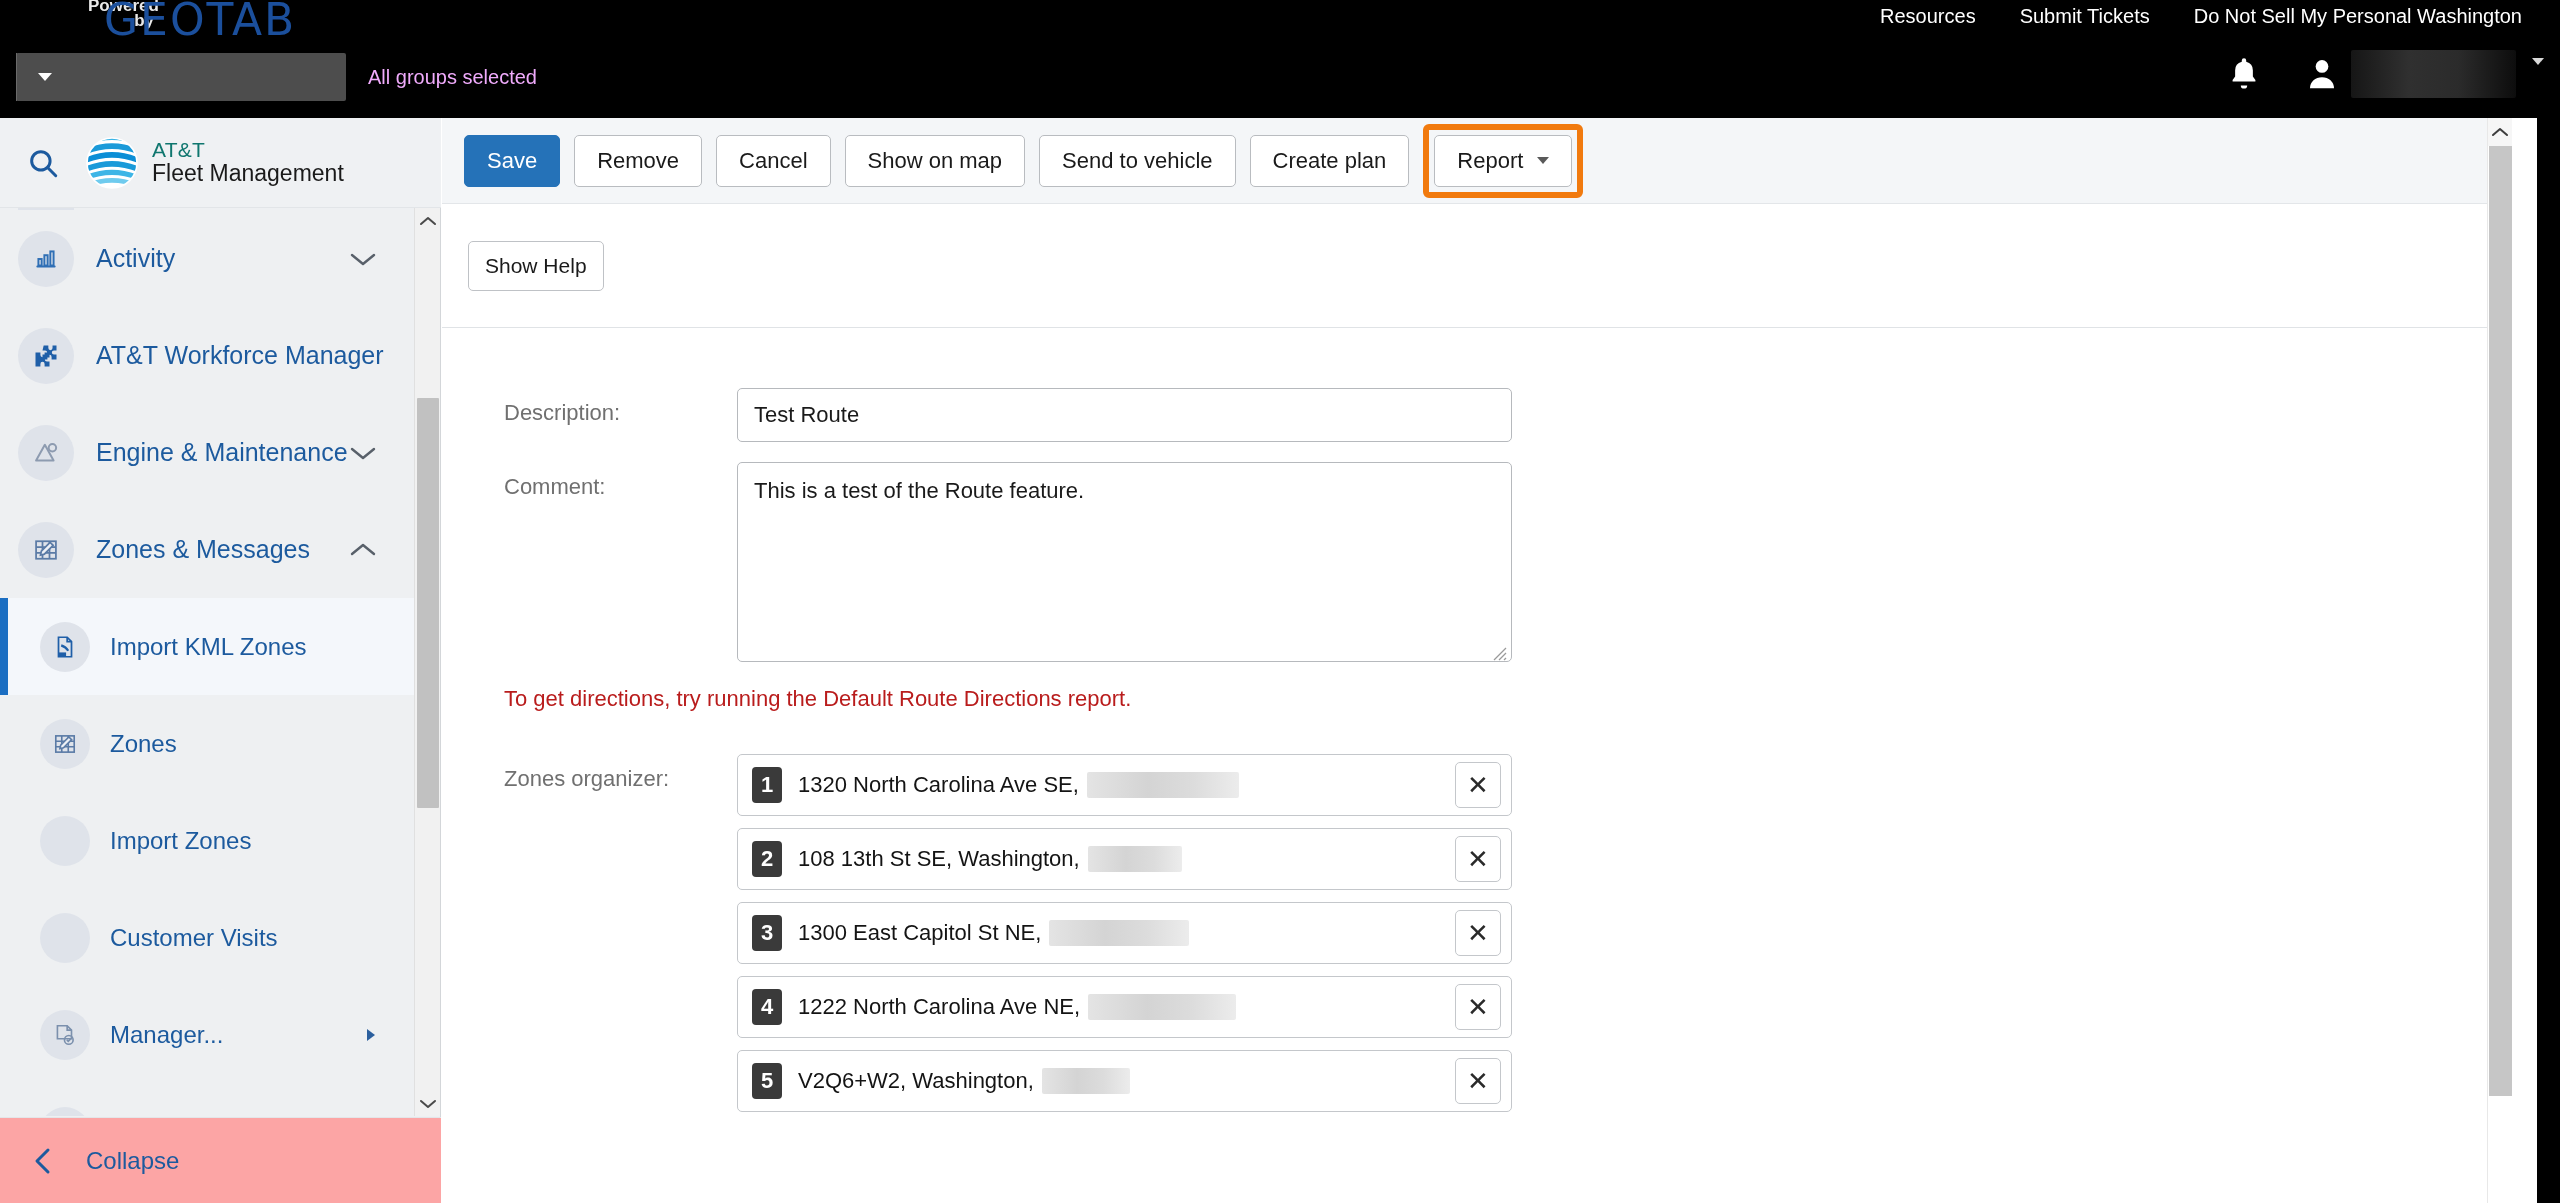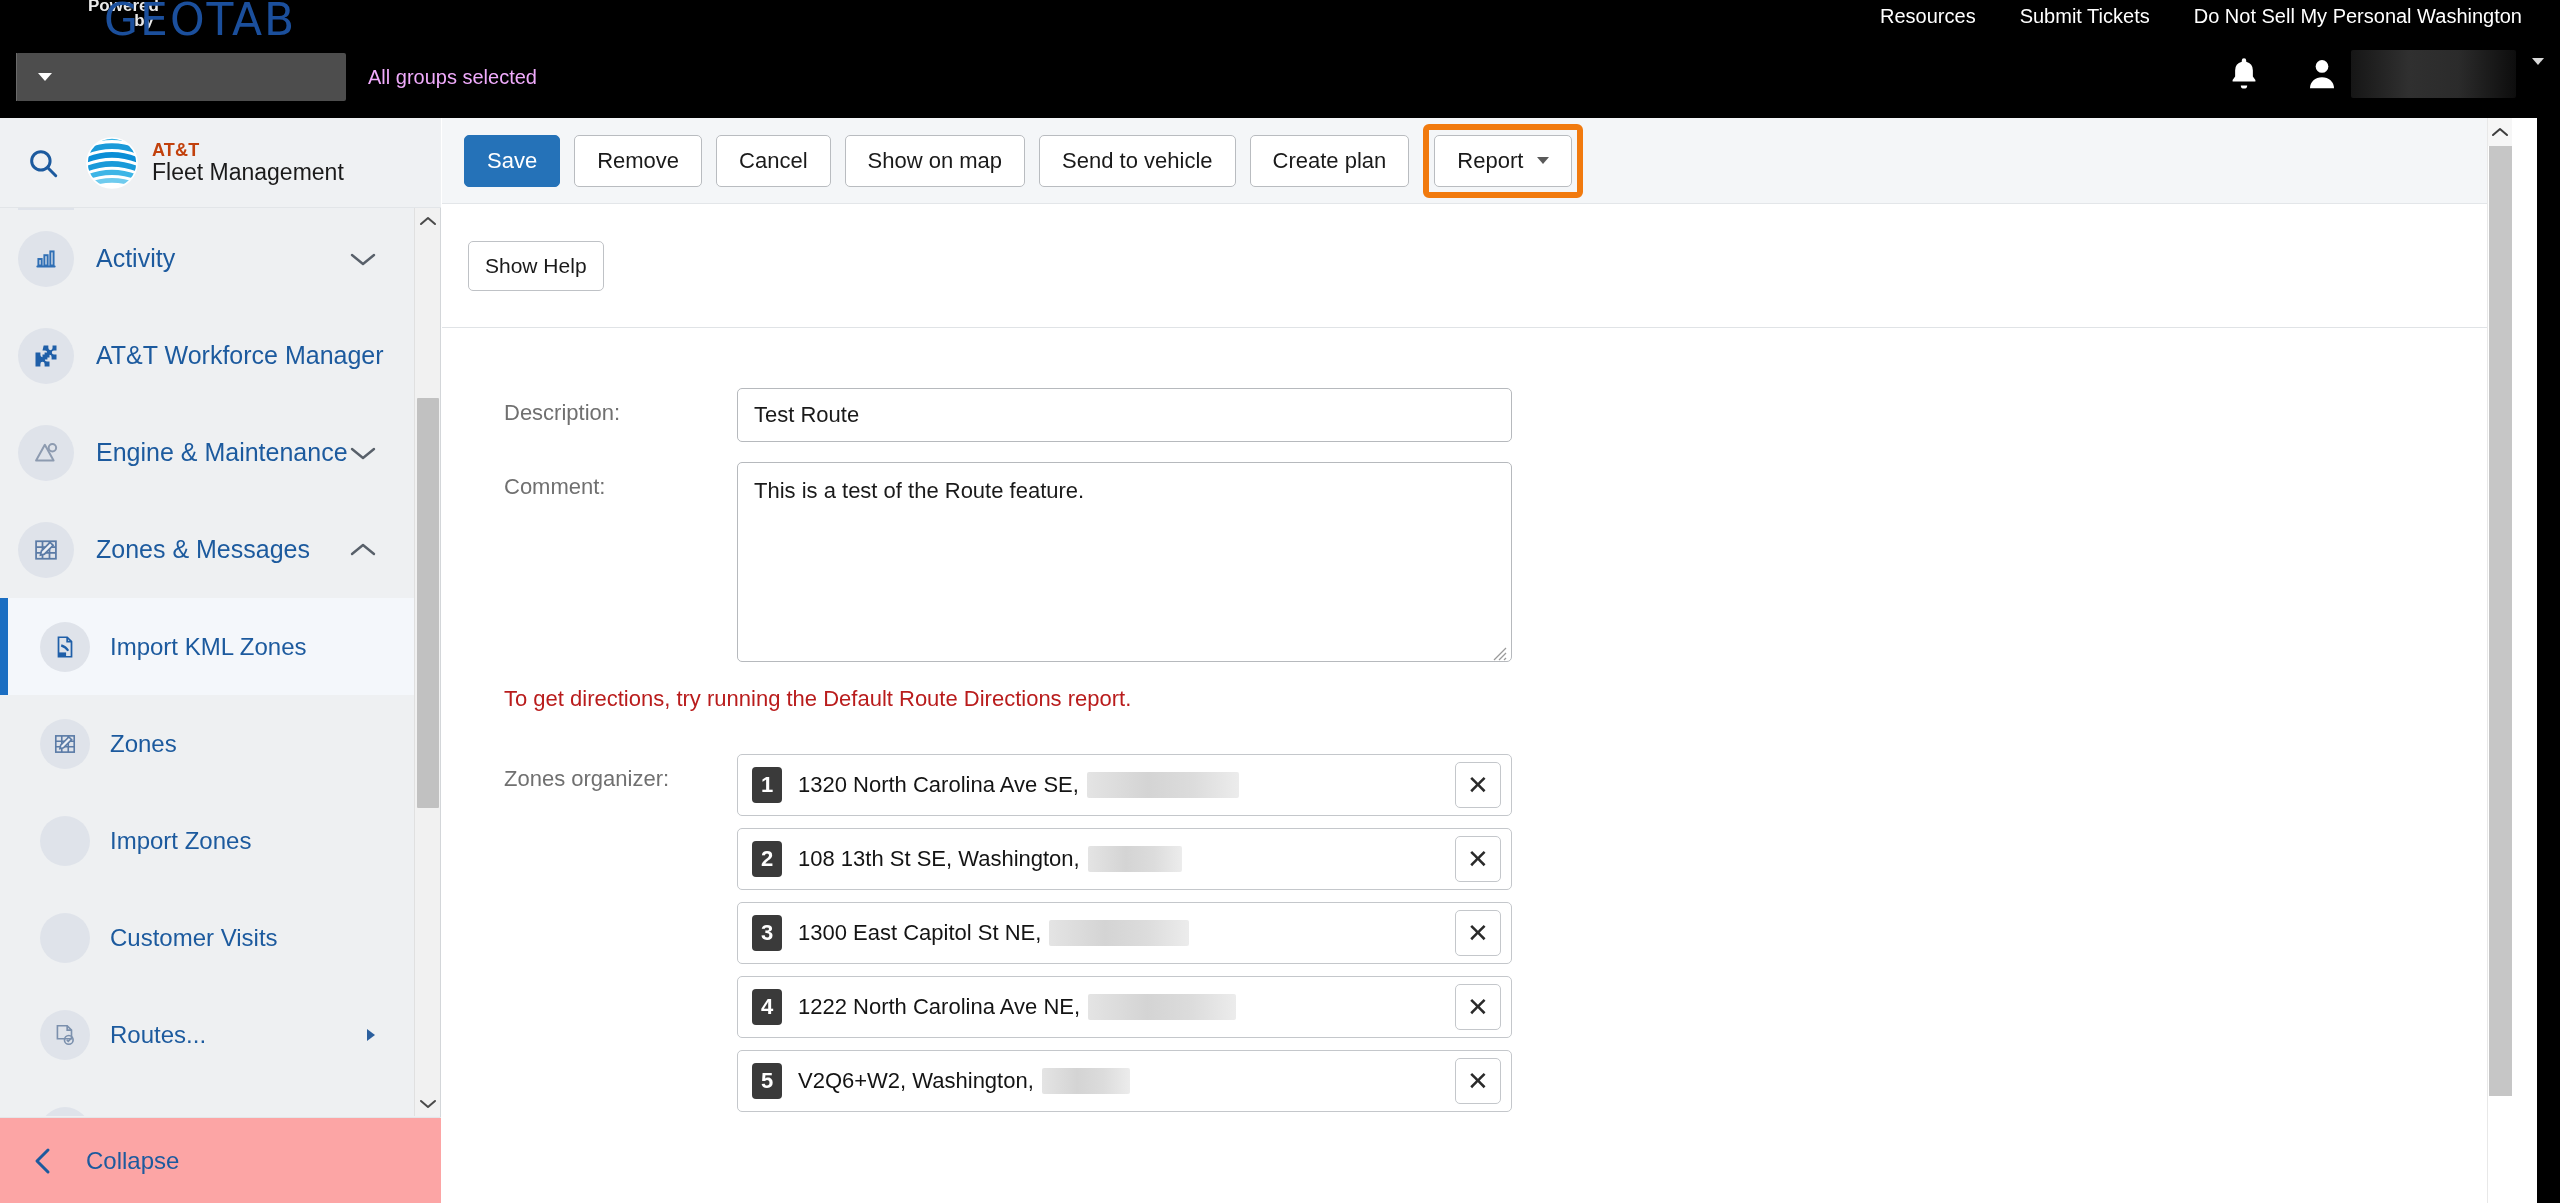--- a/index.html
+++ b/index.html
@@ -92,21 +92,21 @@
   }
   #sidebar-top {
     position: absolute; top: 0; left: 0; width: 441px; height: 90px;
     background: #eff1f3; display: flex; align-items: center;
     border-bottom: 1px solid #e2e5e8;
   }
   #search-icon-wrap { width: 86px; display:flex; align-items:center; justify-content:center; }
   #brand { display: flex; align-items: center; gap: 14px; }
   #att-globe { width: 52px; height: 52px; display:block; }
   #brand-text { line-height: 1.12; }
-  #brand-line1 { font-size: 18px; font-weight: bold; color: #c2410c; letter-spacing: .2px; }
+  #brand-line1 { font-size: 21px; font-weight: normal; color: #0f766e; letter-spacing: .2px; }
   #brand-line2 { font-size: 23px; color: #1a1a1a; }
 
   #nav-scroll {
     position: absolute; top: 90px; left: 0;
     width: 441px; height: 908px;
     overflow: hidden;
   }
   #nav-list { position: absolute; top: -58px; left: 0; width: 420px; }
 
   .nav-item {
@@ -436,21 +436,21 @@
 
         <div class="nav-item child">
           <div class="ico-circle">
             <svg width="26" height="26" viewBox="0 0 24 24" fill="none" stroke="#7b90ad" stroke-width="1.5">
                 <path d="M5 3.5h9l4 4v8H5z"></path>
                 <path d="M14 3.5v4h4"></path>
                 <circle cx="15.5" cy="16.5" r="4"></circle>
                 <path d="M13.7 16.5l1.3 1.4 2.6-2.8"></path>
               </svg>
           </div>
-          <div class="nav-label">Routes...</div>
+          <div class="nav-label">Manager...</div>
           <div class="chev">
             <svg width="14" height="18" viewBox="0 0 14 18" fill="#2b5f9e">
                 <polygon points="3,3 11,9 3,15"></polygon>
               </svg>
           </div>
         </div>
 
         <div class="nav-item child">
           <div class="ico-circle">
             

